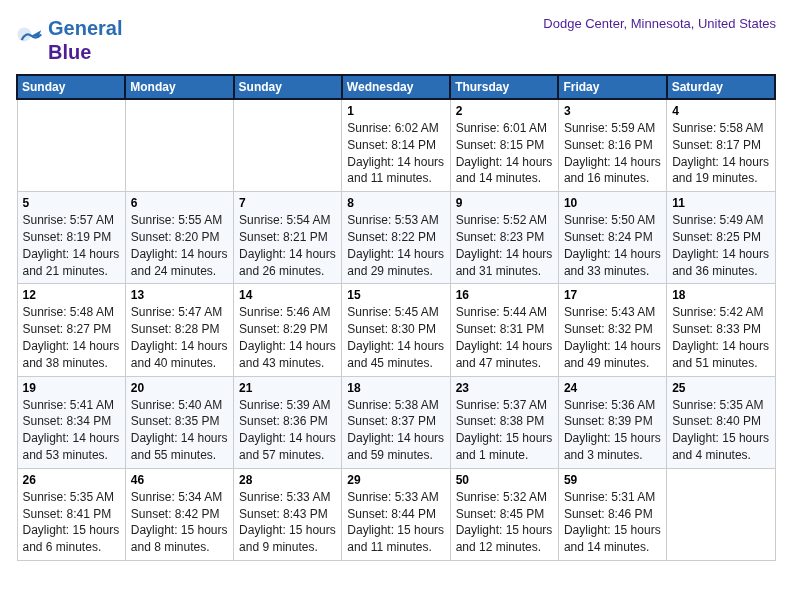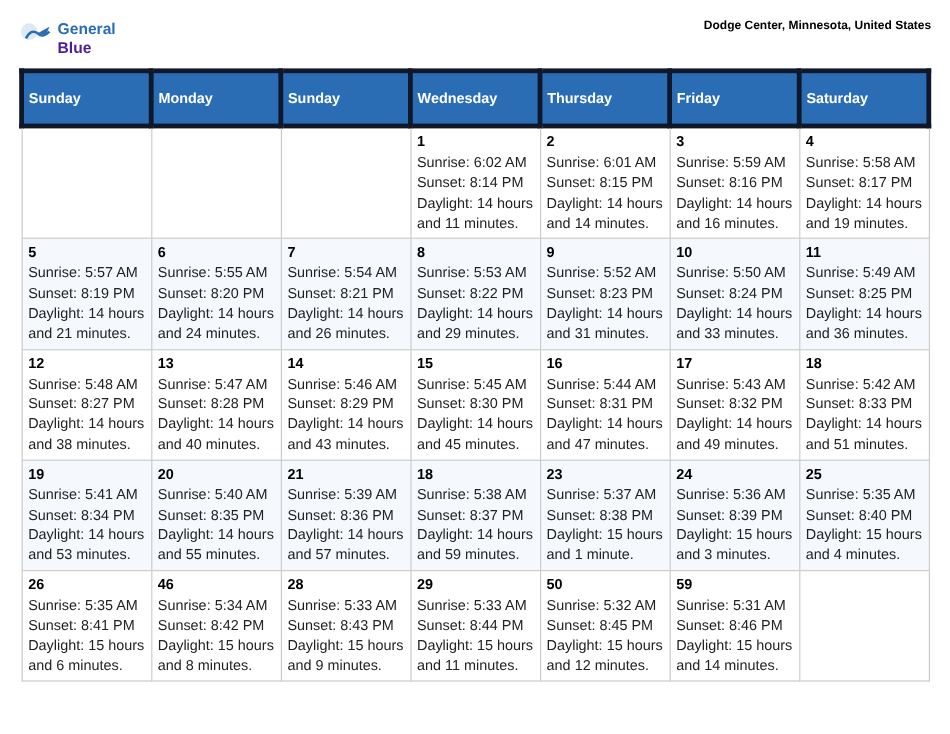--- a/index.html
+++ b/index.html
@@ -15,58 +15,57 @@
       justify-content: space-between;
       align-items: flex-start;
       margin-bottom: 10px;
     }
     .logo {
       display: flex;
       align-items: center;
       gap: 4px;
     }
     .logo-text {
-      font-size: 13px;
+      font-size: 20px;
       font-weight: bold;
       color: #1a3a5c;
       line-height: 1.2;
     }
     .logo-text span {
       color: #2a6db5;
     }
     .logo-icon {
       width: 28px;
       height: 28px;
     }
     .title-block {
       text-align: right;
     }
     .month-title {
       font-size: 32px;
       font-weight: bold;
       color: #1a3a5c;
     }
     .location {
-      font-size: 10px;
-      color: #000000;
-      font-weight: bold;
+      font-size: 13px;
+      color: #4c1d95;
     }
     .calendar {
       width: 100%;
       border-collapse: collapse;
       font-size: 11px;
     }
     .calendar th {
       background: #2a6db5;
       color: #fff;
-      padding: 14px 4px;
+      padding: 4px 4px;
       text-align: left;
       font-size: 12px;
       font-weight: bold;
-      border: 4px solid #0f172a;
+      border: 2px solid #0f172a;
     }
     .calendar td {
       border: 1px solid #ccc;
       vertical-align: top;
       padding: 4px 5px;
       min-height: 80px;
       width: calc(100% / 7);
       background: #fff;
     }
     .calendar tr:nth-child(even) td {

